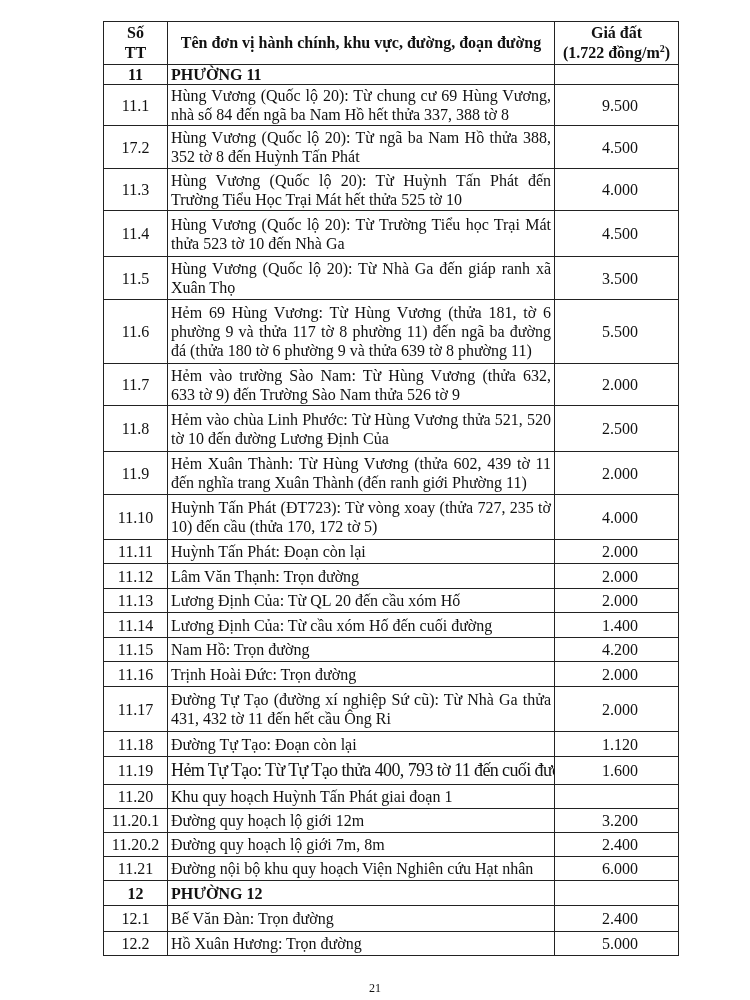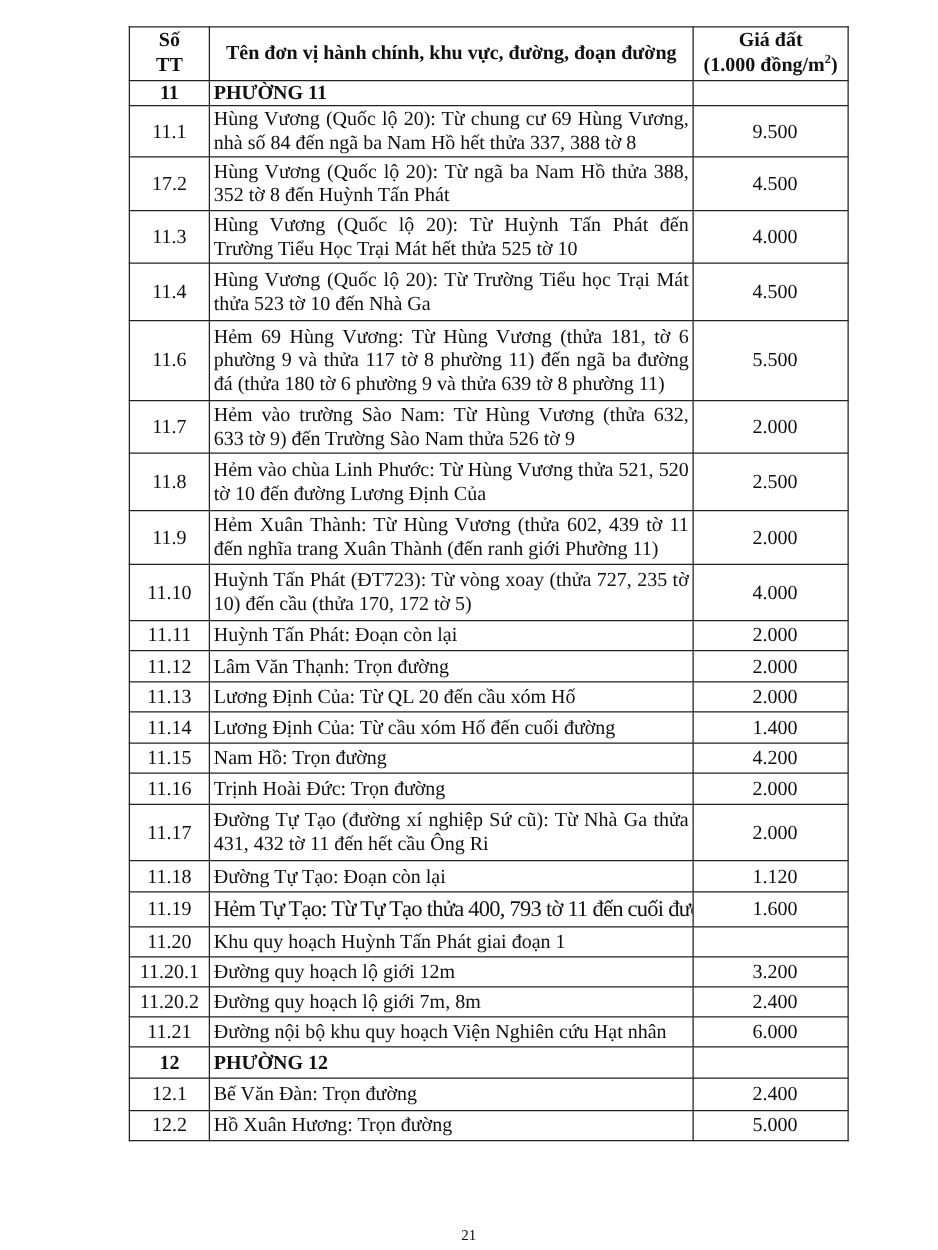--- a/index.html
+++ b/index.html
@@ -68,21 +68,21 @@
   </colgroup>
   <thead>
     <tr style="height:43px">
       <th>
         <div>Số</div>
         <div>TT</div>
       </th>
       <th>Tên đơn vị hành chính, khu vực, đường, đoạn đường</th>
       <th>
         <div>Giá đất</div>
-        <div><span>(1.000 đồng/m</span><sup>2</sup><span>)</span></div>
+        <div><span>(1.722 đồng/m</span><sup>2</sup><span>)</span></div>
       </th>
     </tr>
   </thead>
   <tbody id="table-body">
       <tr class="section" style="height: 20px;">
         <td class="no">11</td>
         <td class="name">PHƯỜNG 11</td>
         <td class="price"></td>
       </tr>
       <tr style="height: 41px;">
@@ -98,20 +98,25 @@
       <tr style="height: 42px;">
         <td class="no">11.3</td>
         <td class="name">Hùng Vương (Quốc lộ 20): Từ Huỳnh Tấn Phát đến Trường Tiểu Học Trại Mát hết thửa 525 tờ 10</td>
         <td class="price">4.000</td>
       </tr>
       <tr style="height: 46px;">
         <td class="no">11.4</td>
         <td class="name">Hùng Vương (Quốc lộ 20): Từ Trường Tiểu học Trại Mát thửa 523 tờ 10 đến Nhà Ga</td>
         <td class="price">4.500</td>
       </tr>
+      <tr style="height: 43px;">
+        <td class="no">11.5</td>
+        <td class="name">Hùng Vương (Quốc lộ 20): Từ Nhà Ga đến giáp ranh xã Xuân Thọ</td>
+        <td class="price">3.500</td>
+      </tr>
       <tr style="height: 64px;">
         <td class="no">11.6</td>
         <td class="name">Hẻm 69 Hùng Vương: Từ Hùng Vương (thửa 181, tờ 6 phường 9 và thửa 117 tờ 8 phường 11) đến ngã ba đường đá (thửa 180 tờ 6 phường 9 và thửa 639 tờ 8 phường 11)</td>
         <td class="price">5.500</td>
       </tr>
       <tr style="height: 42px;">
         <td class="no">11.7</td>
         <td class="name">Hẻm vào trường Sào Nam: Từ Hùng Vương (thửa 632, 633 tờ 9) đến Trường Sào Nam thửa 526 tờ 9</td>
         <td class="price">2.000</td>
       </tr>

